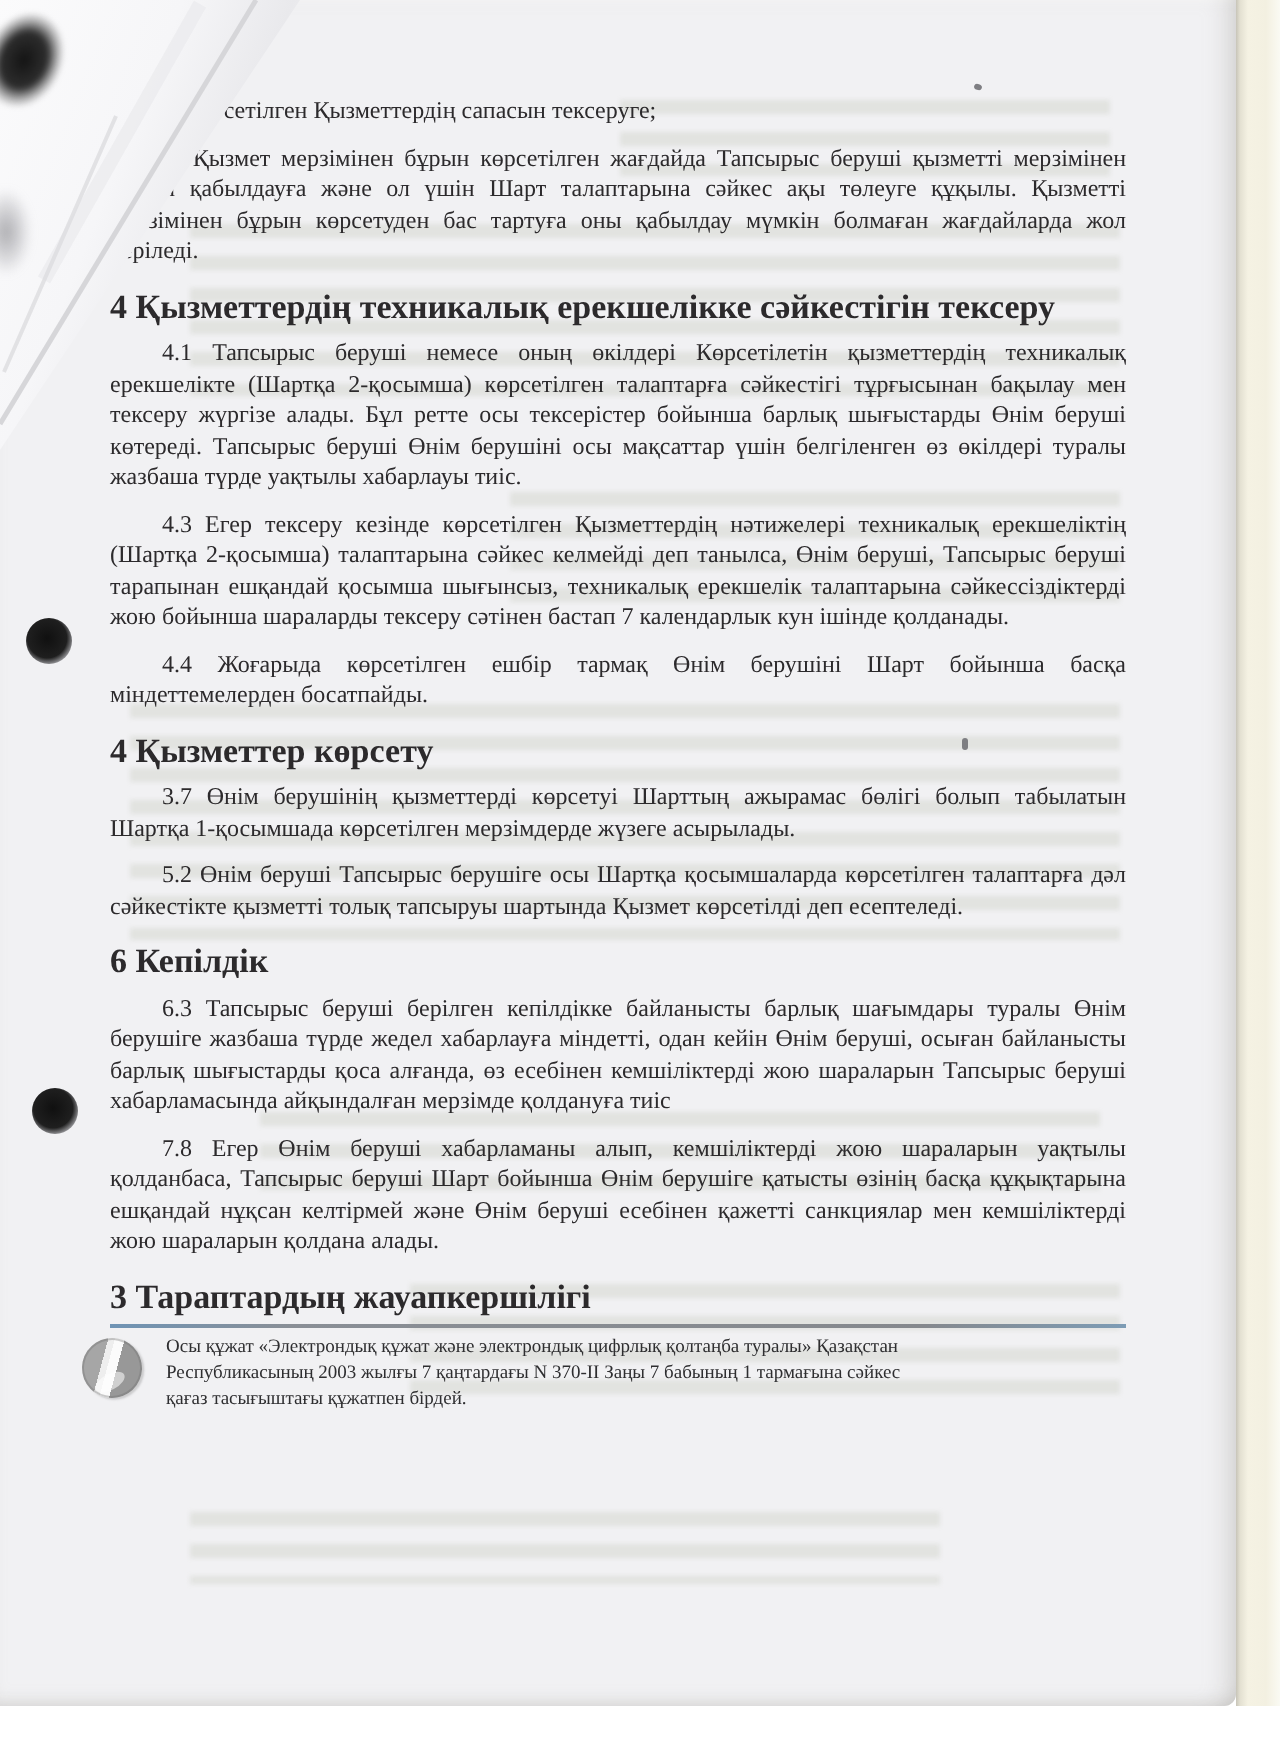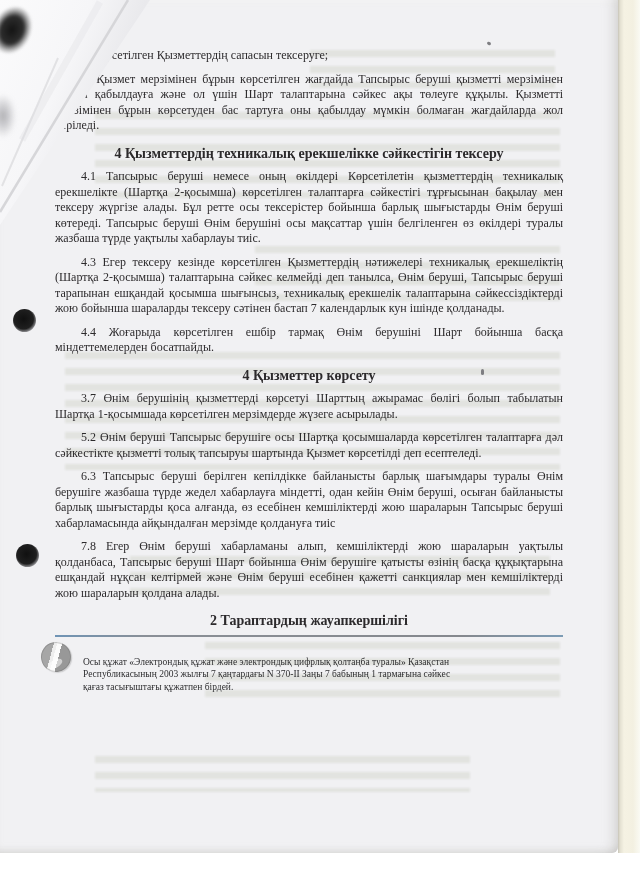--- a/index.html
+++ b/index.html
@@ -50,36 +50,36 @@
   .g3 { left:255px; top:246px; width:305px; height:55px; }
   .g4 { left:65px;  top:352px; width:495px; height:118px; }
   .g5 { left:130px; top:556px; width:420px; height:48px; }
   .g6 { left:205px; top:642px; width:355px; height:58px; }
   .g7 { left:95px;  top:756px; width:375px; height:36px; }
 
   
   .content { position:absolute; left:55px; top:48px; width:508px; z-index:2;
              color:#2c2a2c; font-size:12px; line-height:15.5px; text-align:justify; }
   .para { text-indent:26px; margin-bottom:8px; }
-  .heading { text-align:center; font-weight:bold; font-size:14px;
+  .heading { text-align:left; font-weight:bold; font-size:17px;
              padding-top:4px; margin-bottom:8px; }
 
   .footer-rule { height:2px; margin:-2px 0 4px 0; border:none;
                  background:linear-gradient(90deg,#6f94b5 0%,#8a8f96 18%,#85888d 80%,#7d9cb5 100%); }
 
   .footer { display:flex; align-items:flex-start; }
   .seal { flex:none; width:34px; height:32px; margin-left:-14px; margin-right:8px; margin-top:1px;
           position:relative; }
   .seal::before { content:""; position:absolute; left:0; top:0; width:30px; height:30px;
           border-radius:50%; transform:rotate(-10deg);
           background:linear-gradient(115deg,#a6a6a6 0 36%,#eeeeee 36% 44%,#fbfbfb 44% 56%,#989898 56% 100%);
           box-shadow:inset 0 0 0 1px rgba(110,110,110,.35), 1px 1px 1px rgba(120,120,120,.3); }
   .seal::after { content:""; position:absolute; left:6px; top:18px; width:16px; height:8px;
           border-radius:50%; background:rgba(255,255,255,.55); transform:rotate(-28deg); }
-  .footer-text { width:385px; font-size:9.5px; line-height:12.8px; color:#2e2e30; text-align:left;margin-top:15px; }
+  .footer-text { width:385px; font-size:9.5px; line-height:12.8px; color:#2e2e30; text-align:left; }
 </style>
 </head>
 <body>
 
 <div class="scan">
 
   <div class="paper"></div>
   <div class="scanner-strip"></div>
 
   <div class="ghost g1"></div>
@@ -116,23 +116,24 @@
   <div class="content">
     <p class="para">1) көрсетілген Қызметтердің сапасын тексеруге;</p>
     <p class="para">2) Қызмет мерзімінен бұрын көрсетілген жағдайда Тапсырыс беруші қызметті мерзімінен бұрын қабылдауға және ол үшін Шарт талаптарына сәйкес ақы төлеуге құқылы. Қызметті мерзімінен бұрын көрсетуден бас тартуға оны қабылдау мүмкін болмаған жағдайларда жол беріледі.</p>
     <p class="heading">4 Қызметтердің техникалық ерекшелікке сәйкестігін тексеру</p>
     <p class="para">4.1 Тапсырыс беруші немесе оның өкілдері Көрсетілетін қызметтердің техникалық ерекшелікте (Шартқа 2-қосымша) көрсетілген талаптарға сәйкестігі тұрғысынан бақылау мен тексеру жүргізе алады. Бұл ретте осы тексерістер бойынша барлық шығыстарды Өнім беруші көтереді. Тапсырыс беруші Өнім берушіні осы мақсаттар үшін белгіленген өз өкілдері туралы жазбаша түрде уақтылы хабарлауы тиіс.</p>
     <p class="para">4.3 Егер тексеру кезінде көрсетілген Қызметтердің нәтижелері техникалық ерекшеліктің (Шартқа 2-қосымша) талаптарына сәйкес келмейді деп танылса, Өнім беруші, Тапсырыс беруші тарапынан ешқандай қосымша шығынсыз, техникалық ерекшелік талаптарына сәйкессіздіктерді жою бойынша шараларды тексеру сәтінен бастап 7 календарлык кун ішінде қолданады.</p>
     <p class="para">4.4 Жоғарыда көрсетілген ешбір тармақ Өнім берушіні Шарт бойынша басқа міндеттемелерден босатпайды.</p>
     <p class="heading">4 Қызметтер көрсету</p>
     <p class="para">3.7 Өнім берушінің қызметтерді көрсетуі Шарттың ажырамас бөлігі болып табылатын Шартқа 1-қосымшада көрсетілген мерзімдерде жүзеге асырылады.</p>
     <p class="para">5.2 Өнім беруші Тапсырыс берушіге осы Шартқа қосымшаларда көрсетілген талаптарға дәл сәйкестікте қызметті толық тапсыруы шартында Қызмет көрсетілді деп есептеледі.</p>
+    <p class="heading">6 Кепілдік</p>
     <p class="para">6.3 Тапсырыс беруші берілген кепілдікке байланысты барлық шағымдары туралы Өнім берушіге жазбаша түрде жедел хабарлауға міндетті, одан кейін Өнім беруші, осыған байланысты барлық шығыстарды қоса алғанда, өз есебінен кемшіліктерді жою шараларын Тапсырыс беруші хабарламасында айқындалған мерзімде қолдануға тиіс</p>
     <p class="para">7.8 Егер Өнім беруші хабарламаны алып, кемшіліктерді жою шараларын уақтылы қолданбаса, Тапсырыс беруші Шарт бойынша Өнім берушіге қатысты өзінің басқа құқықтарына ешқандай нұқсан келтірмей және Өнім беруші есебінен қажетті санкциялар мен кемшіліктерді жою шараларын қолдана алады.</p>
-    <p class="heading">2 Тараптардың жауапкершілігі</p>
+    <p class="heading">3 Тараптардың жауапкершілігі</p>
 
     <div class="footer-rule"></div>
 
     <div class="footer">
       <div class="seal"></div>
       <div class="footer-text">Осы құжат «Электрондық құжат және электрондық цифрлық қолтаңба туралы» Қазақстан Республикасының 2003 жылғы 7 қаңтардағы N 370-II Заңы 7 бабының 1 тармағына сәйкес қағаз тасығыштағы құжатпен бірдей.</div>
     </div>
   </div>
 
 </div>

